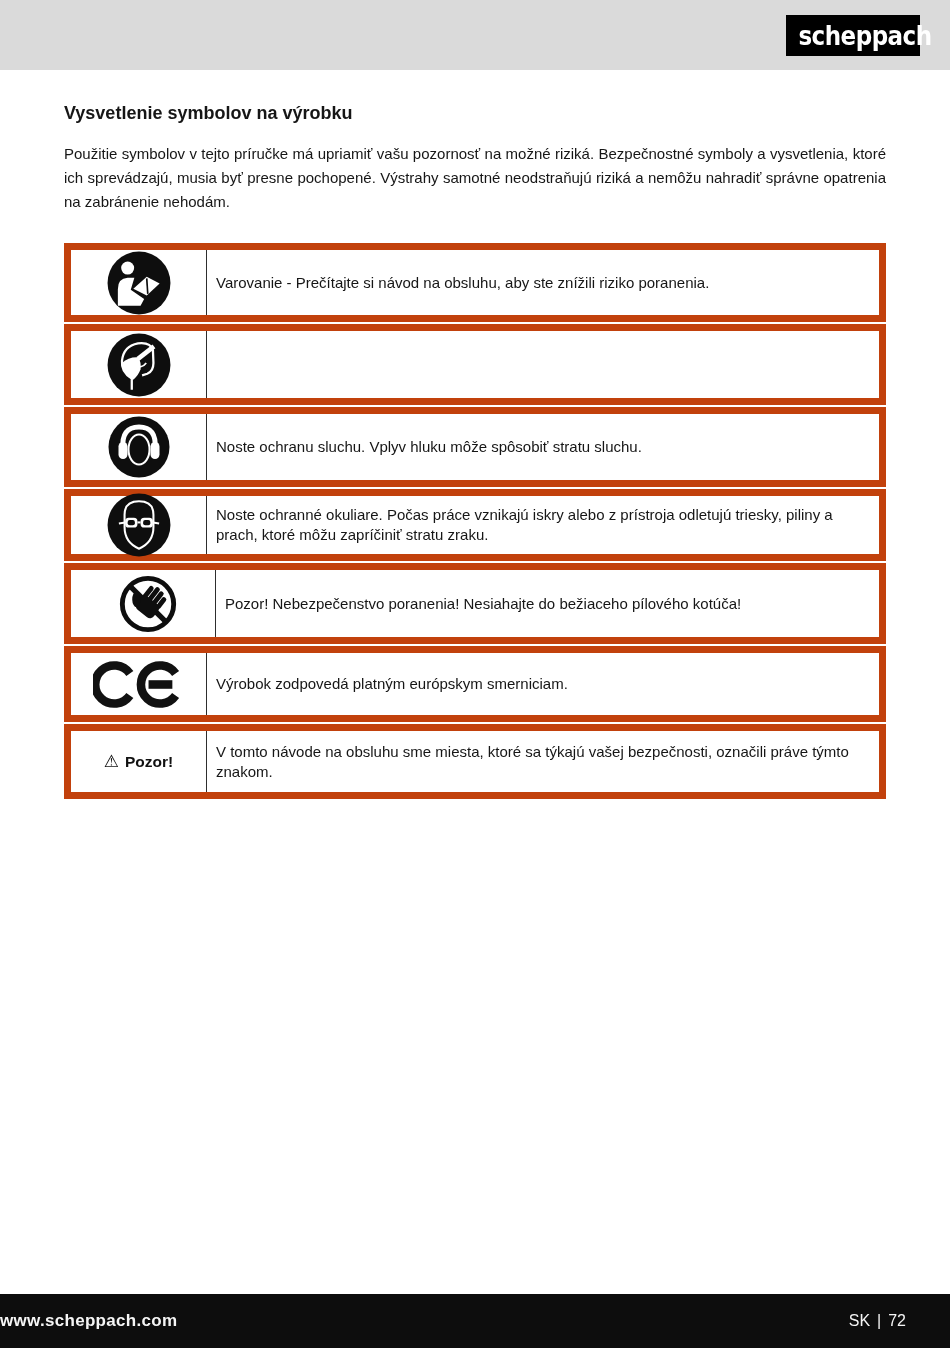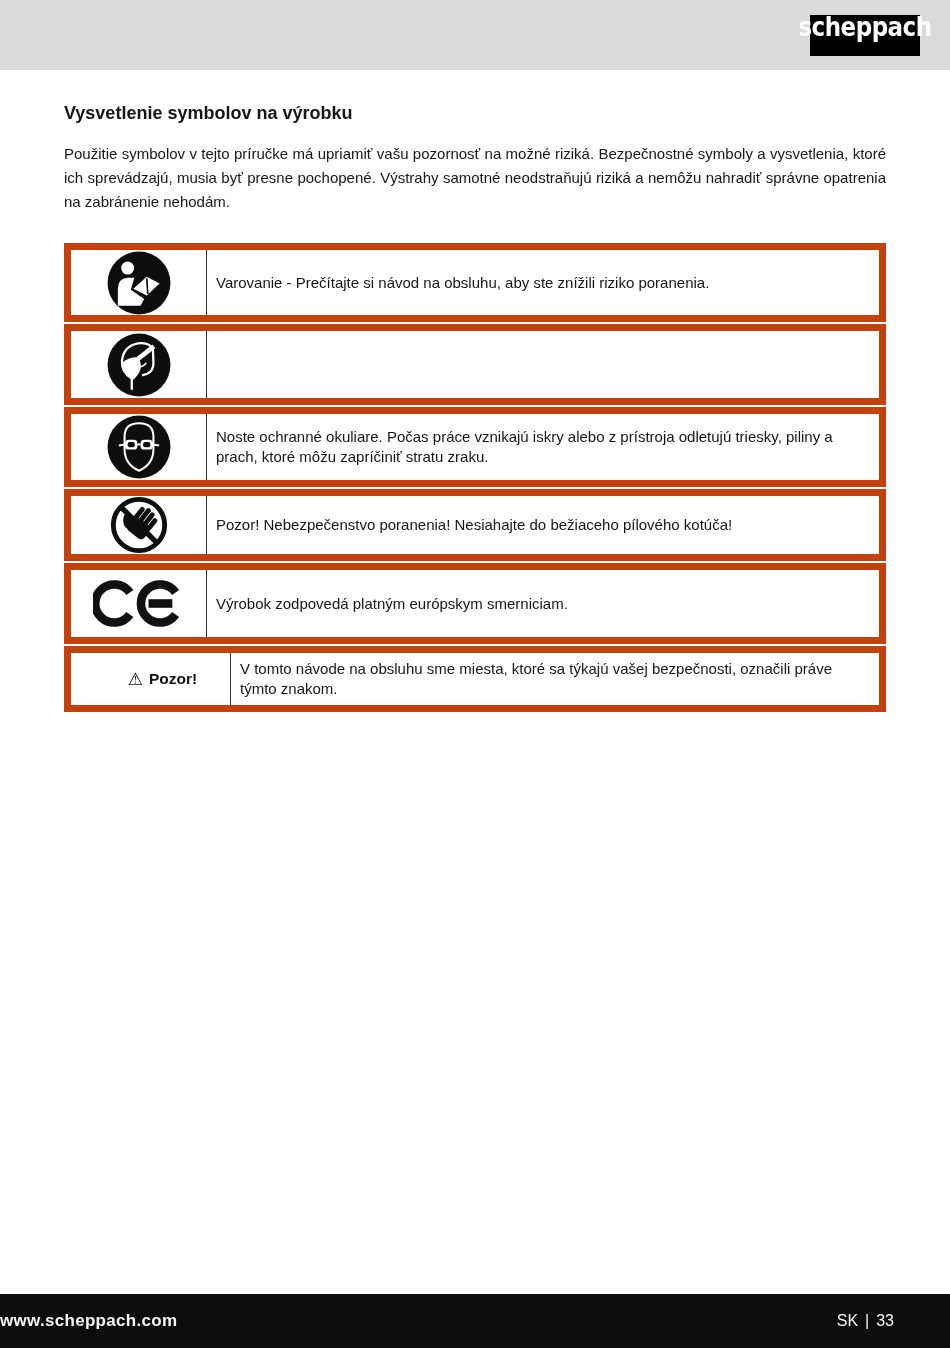--- a/index.html
+++ b/index.html
@@ -5,58 +5,58 @@
   html,body { margin:0; padding:0; background:#fff; }
   .page {
     position:relative; width:950px; height:1348px; margin:0 auto;
     background:#ffffff; font-family:"Liberation Sans", sans-serif; color:#111;
     overflow:hidden;
   }
   
   .header { position:relative; height:70px; background:#dadada; }
   .logo-box {
     position:absolute; top:15px; right:30px; width:110px; height:41px;
-    background:#000; color:#fff; display:flex; justify-content:center;
+    background:#000; color:#fff; display:flex; align-items:center; justify-content:center;padding-left:24px;
   }
   .logo-text {
     font-family:"DejaVu Sans", sans-serif; font-weight:bold; font-size:23px;
     letter-spacing:-0.5px; transform:scaleY(1.12);
   }
   
   .content { padding:0 64px; }
   .doc-title { margin:33px 0 0 0; font-size:18px; line-height:20px; font-weight:bold; color:#161616; }
   .intro { margin:19px 0 0 0; font-size:15px; line-height:24px; text-align:justify; color:#161616; }
   
   .sym-table { margin-top:29px; }
   .sym-row { display:flex; border:7px solid #c2410c; margin-bottom:2px; box-sizing:border-box; background:#fff; }
   .sym-row:nth-child(1){ height:79px; }
   .sym-row:nth-child(2){ height:81px; }
   .sym-row:nth-child(3){ height:80px; }
   .sym-row:nth-child(4){ height:72px; }
-  .sym-row:nth-child(5){ height:81px; }
-  .sym-row:nth-child(6){ height:66px;padding-left:24px; }
+  .sym-row:nth-child(5){ height:81px;padding-left:9px; }
+  .sym-row:nth-child(6){ height:76px; }
   .sym-row:nth-child(7){ height:75px; }
   .cell-icon {
     width:135px; min-width:135px; border-right:1px solid #2e2e2e;
     display:flex; align-items:center; justify-content:center;
   }
   .cell-text {
     flex:1; display:flex; align-items:center;
     padding:6px 12px 6px 9px; font-size:15px; line-height:20px; color:#161616;
   }
   .pozor-label { font-weight:bold; font-size:15.5px; display:flex; align-items:center; gap:6px; color:#111; }
   .warn-glyph { font-size:17px; font-weight:normal; line-height:1; }
   
   .footer { position:absolute; left:0; bottom:0; width:950px; height:54px; background:#0d0d0d; color:#f5f5f5; }
   .footer-center {
     position:absolute; left:0; right:0; top:50%; transform:translateY(-50%);
     text-align:left; font-weight:bold; font-size:17px; letter-spacing:0.3px;
   }
   .footer-right {
-    position:absolute; right:56px; top:50%; transform:translateY(-50%);
+    position:absolute; right:44px; top:50%; transform:translateY(-50%);
     font-size:16px; display:flex; align-items:flex-start;
   }
   .footer-sep { display:inline-block; margin:0 7px; font-weight:300; }
   svg { display:block; }
 </style>
 </head>
 <body>
 
 <div class="page">
 
@@ -92,20 +92,32 @@
           <svg width="66" height="66" viewBox="0 0 64 64">
             <circle cx="32" cy="32" r="30.5" fill="#0e0e0e"></circle>
             <path d="M25 56 L25 45 Q14.5 39 15.5 28 Q17 13.5 31 11 Q43 9.5 45.5 17.5 L46 30 Q46 38 40 40.5 L35 42" stroke="#fff" stroke-width="2.2" fill="none"></path>
             <path d="M15.5 30 Q16 41 26 46.5 Q31.5 42 33.5 36 Q34.5 29.5 31 24.5 Q22 24 15.5 30 Z" fill="#fff"></path>
             <path d="M31 26 L46.5 14" stroke="#fff" stroke-width="4.5"></path>
             <path d="M33 34 Q37 33 39 30" stroke="#fff" stroke-width="1.6" fill="none"></path>
           </svg>
         </div>
       </div>
 
+      <div class="sym-row">
+        <div class="cell-icon">
+          <svg width="64" height="64" viewBox="0 0 64 64">
+            <circle cx="32" cy="32" r="30.5" fill="#0e0e0e"></circle>
+            <path d="M16 34 Q14 12 32 12 Q50 12 48 34" stroke="#fff" stroke-width="5" fill="none"></path>
+            <ellipse cx="32" cy="34.5" rx="10.5" ry="15" fill="#0e0e0e" stroke="#fff" stroke-width="2"></ellipse>
+            <rect x="11.5" y="27" width="9" height="17" rx="4.5" fill="#fff"></rect>
+            <rect x="43.5" y="27" width="9" height="17" rx="4.5" fill="#fff"></rect>
+          </svg>
+        </div>
+        <div class="cell-text">Noste ochranu sluchu. Vplyv hluku môže spôsobiť stratu sluchu.</div>
+      </div>
 
       <div class="sym-row">
         <div class="cell-icon">
           <svg width="66" height="66" viewBox="0 0 64 64">
             <circle cx="32" cy="32" r="30.5" fill="#0e0e0e"></circle>
             <path d="M18 22 Q18 9 32 9 Q46 9 46 22 L46 34 Q46 49 32 55 Q18 49 18 34 Z" stroke="#fff" stroke-width="2" fill="none"></path>
             <rect x="18.5" y="25" width="12" height="9.5" rx="3.5" fill="#fff"></rect>
             <rect x="33.5" y="25" width="12" height="9.5" rx="3.5" fill="#fff"></rect>
             <rect x="21" y="27.2" width="7" height="5" rx="2" fill="#0e0e0e"></rect>
             <rect x="36" y="27.2" width="7" height="5" rx="2" fill="#0e0e0e"></rect>
@@ -156,17 +168,17 @@
       </div>
 
     </div>
   </div>
 
   <div class="footer">
     <div class="footer-center">www.scheppach.com</div>
     <div class="footer-right">
       <span>SK</span>
       <span class="footer-sep">|</span>
-      <span>33</span>
+      <span>72</span>
     </div>
   </div>
 
 </div>
 
 </body></html>

